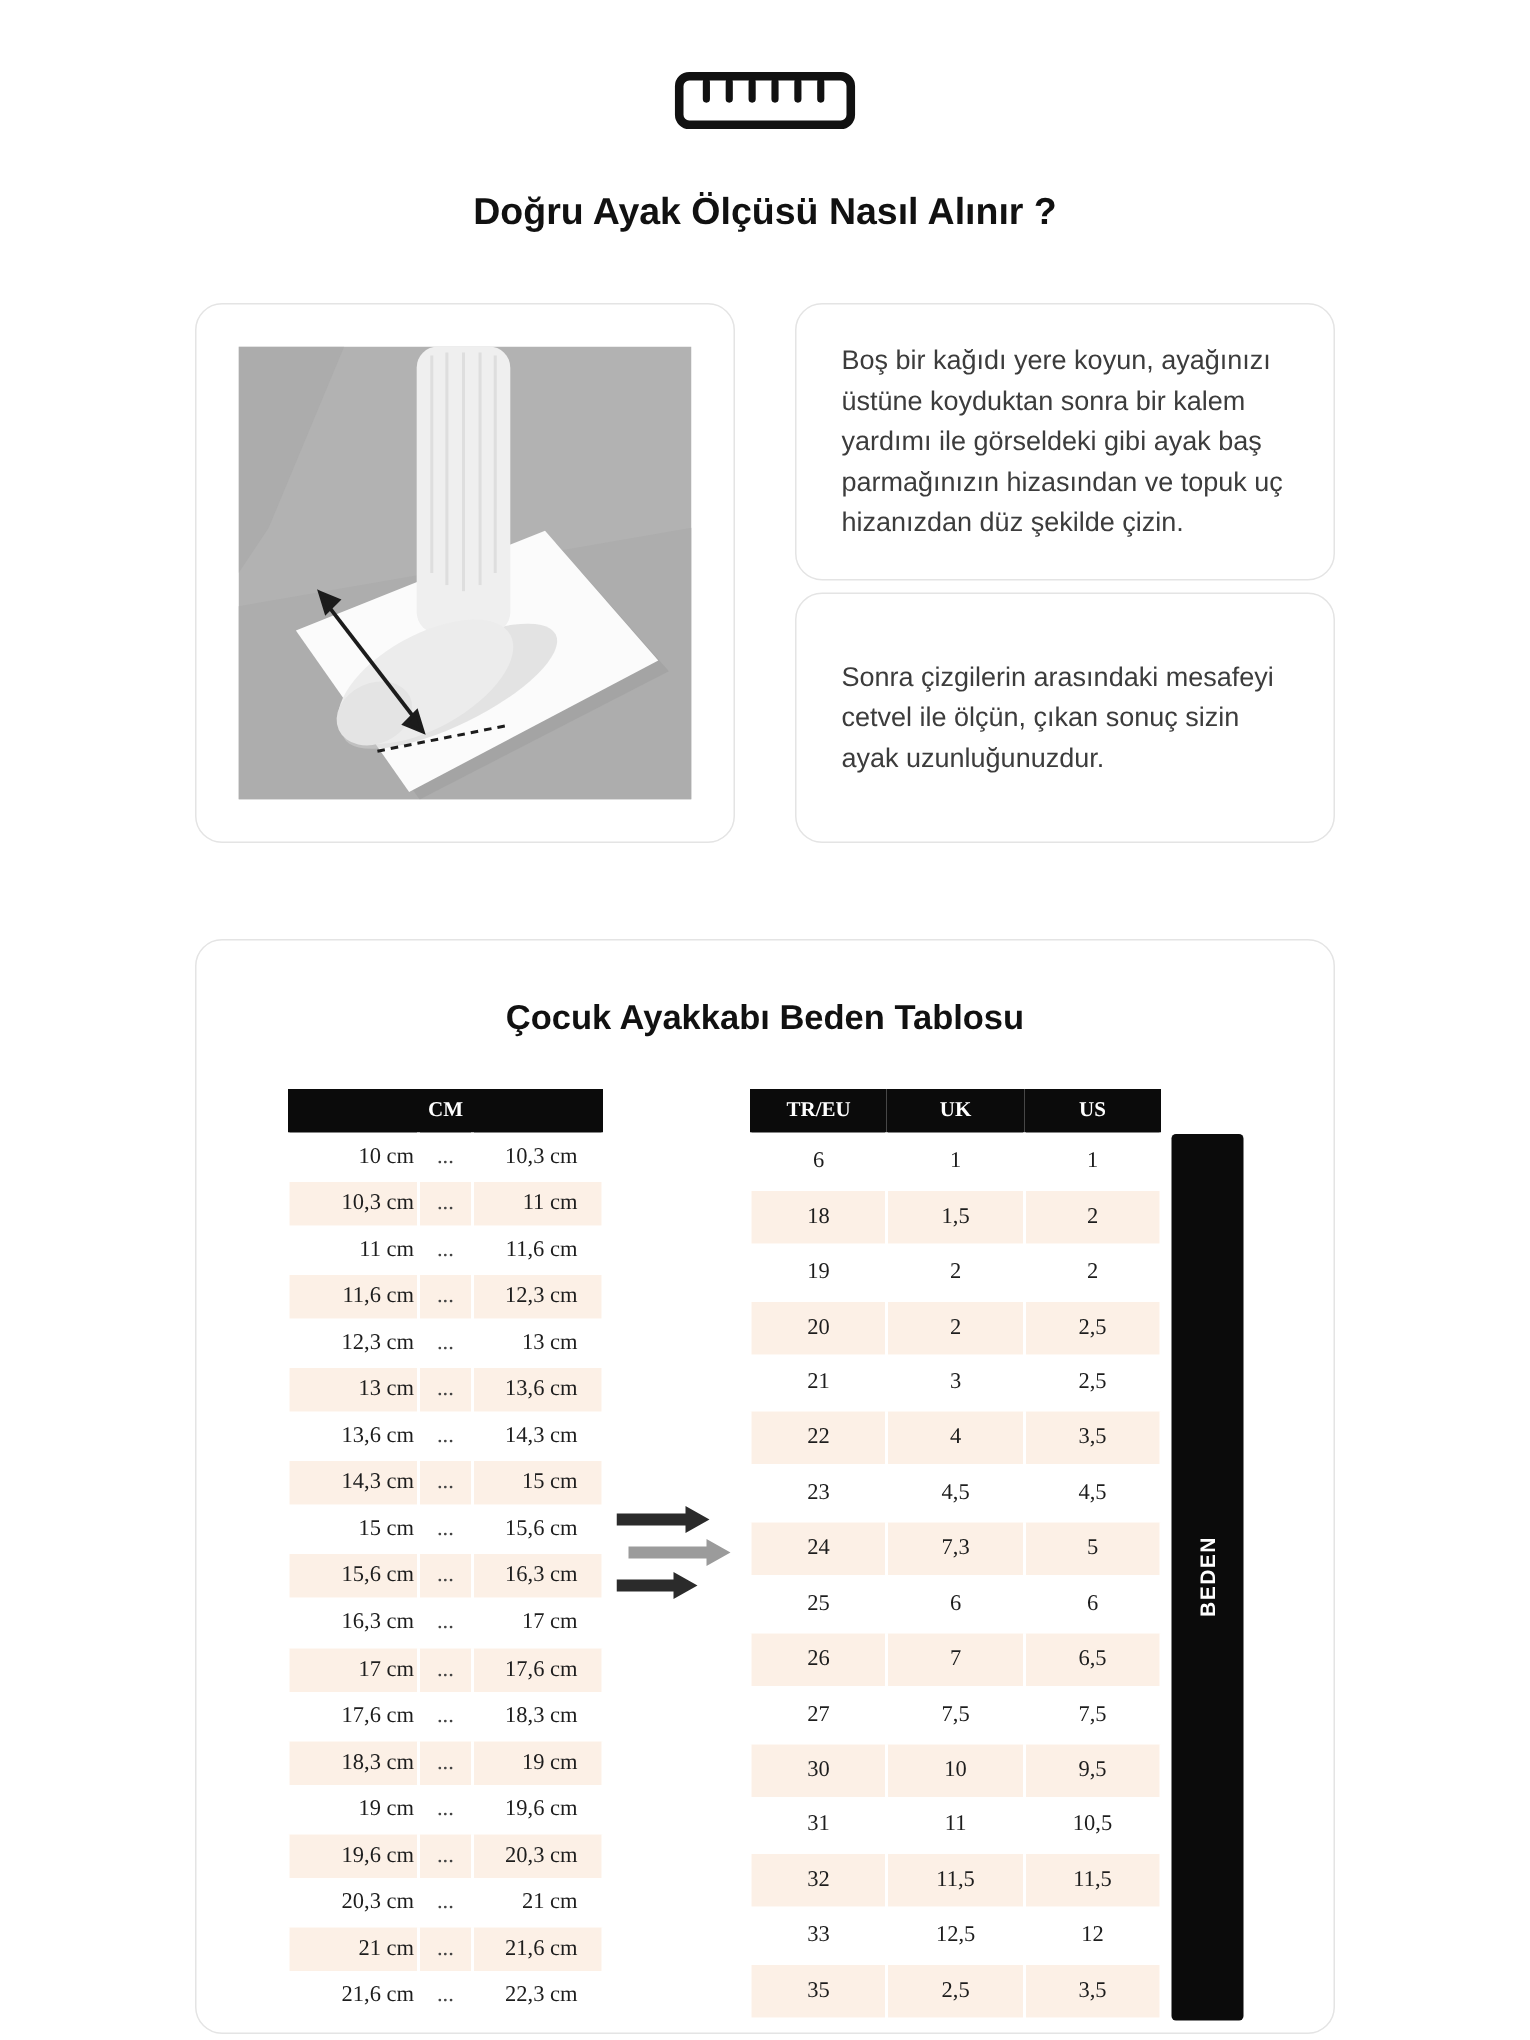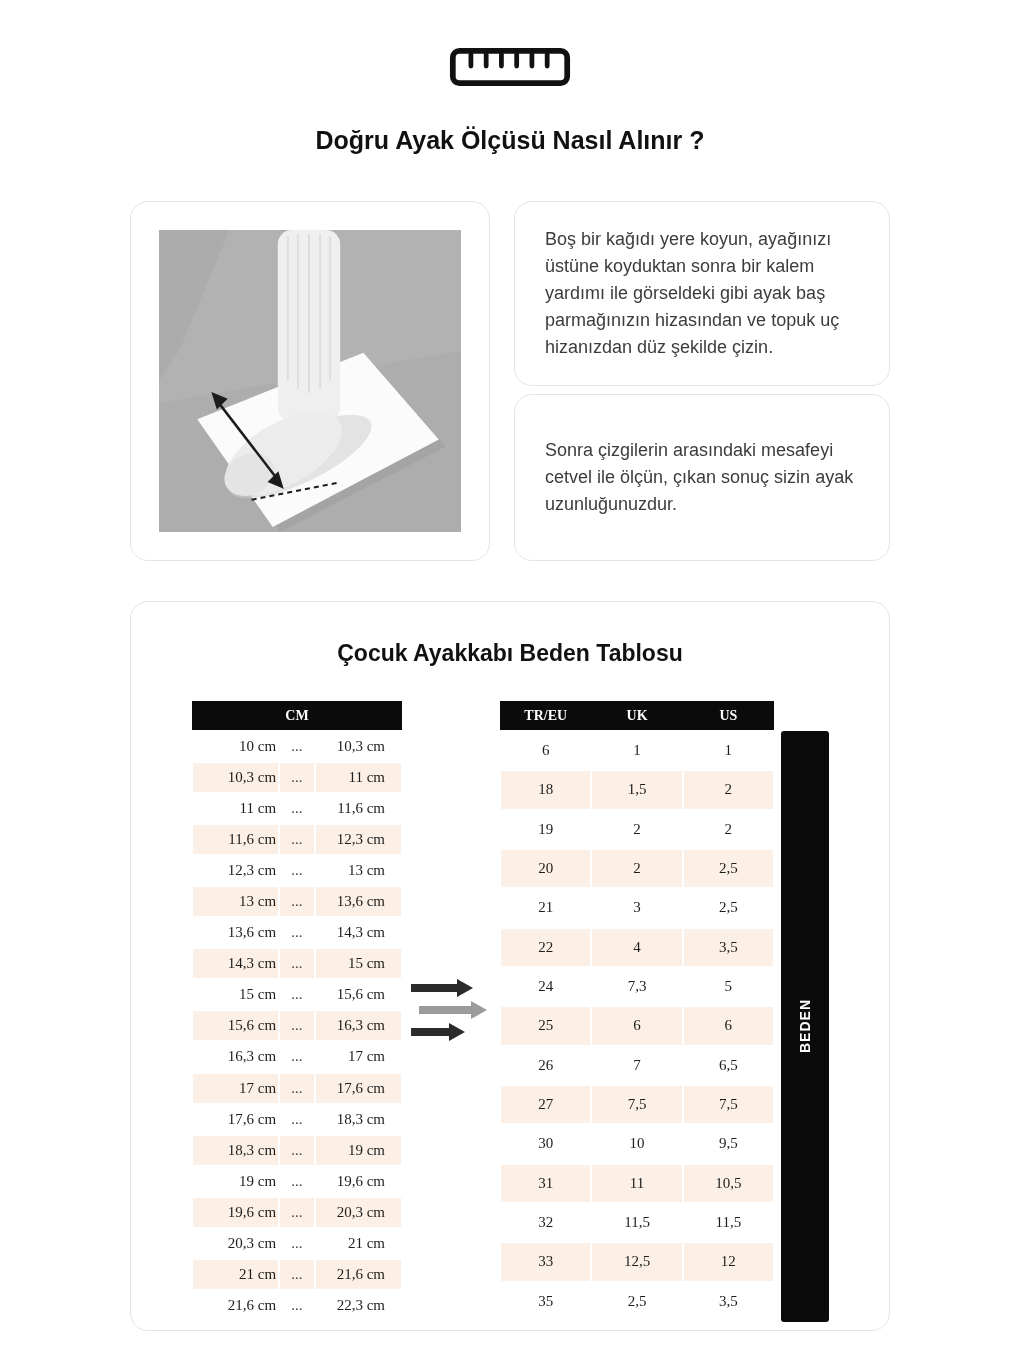--- a/index.html
+++ b/index.html
@@ -14,21 +14,21 @@
   .ruler-wrap { text-align:center; }
 
   .page-title {
     margin-top:34px;
     text-align:center;
     font-size:25px;
     font-weight:bold;
     color:#111;
   }
 
-  .top-row { margin-top:46px; display:flex; gap:24px; }
+  .top-row { margin-top:46px; display:flex; gap:40px; }
 
   .card {
     background:#fff;
     border:1px solid #e4e4e4;
     border-radius:18px;
   }
 
   .photo-card { width:360px; height:360px; padding:28px; flex:0 0 auto; }
   .photo-card svg { width:100%; height:100%; display:block; }
 
@@ -36,21 +36,21 @@
   .text-card {
     flex:1;
     padding:24px 30px;
     font-size:18px;
     line-height:1.5;
     color:#3c3c3c;
     display:flex;
     align-items:center;
   }
 
-  .table-card { margin-top:40px; height:730px; padding-top:38px; }
+  .table-card { margin-top:64px; height:730px; padding-top:38px; }
   .table-title { text-align:center; font-size:23px; font-weight:bold; color:#111; }
 
   .tables { display:flex; justify-content:center; margin-top:34px; }
 
   table { border-collapse:collapse; font-size:15px; color:#1d1d1d;font-family:Liberation Serif, serif; }
   th {
     background:var(--header-bg, #0b0b0b);
     color:#fff;
     height:30px;
     font-size:14px;
@@ -311,20 +311,25 @@
               <td>21</td>
               <td>3</td>
               <td>2,5</td>
             </tr>
             <tr>
               <td>22</td>
               <td>4</td>
               <td>3,5</td>
             </tr>
             <tr>
+              <td>23</td>
+              <td>4,5</td>
+              <td>4,5</td>
+            </tr>
+            <tr>
               <td>24</td>
               <td>7,3</td>
               <td>5</td>
             </tr>
             <tr>
               <td>25</td>
               <td>6</td>
               <td>6</td>
             </tr>
             <tr>

